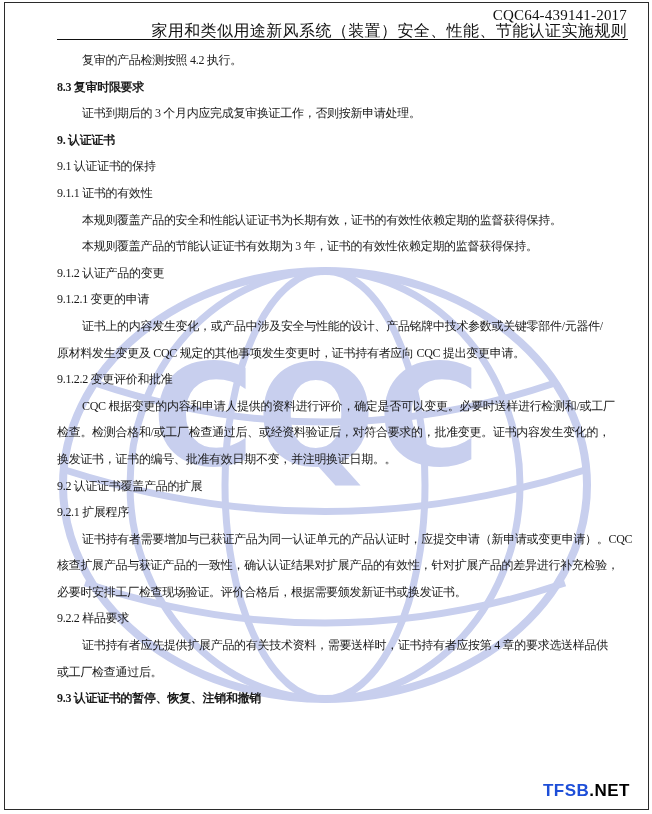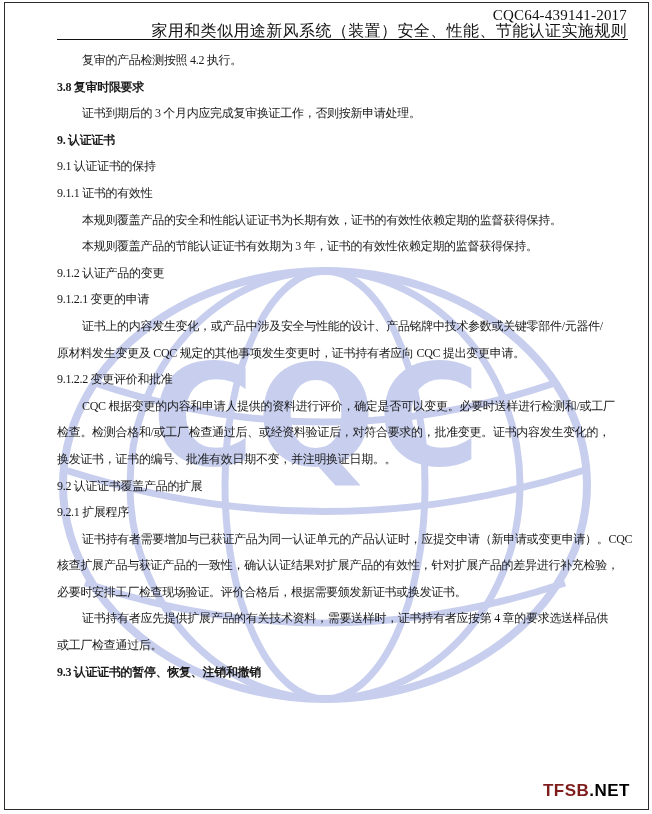--- a/index.html
+++ b/index.html
@@ -59,42 +59,43 @@
   </svg>
 
   <div class="header">
     <div class="doc-num">CQC64-439141-2017</div>
     <div class="doc-title">家用和类似用途新风系统（装置）安全、性能、节能认证实施规则</div>
   </div>
   <div class="header-rule"></div>
 
   <div class="content">
     <div class="L p">复审的产品检测按照 4.2 执行。</div>
-    <div class="L b">3.8 复审时限要求</div>
+    <div class="L b">8.3 复审时限要求</div>
     <div class="L p">证书到期后的 3 个月内应完成复审换证工作，否则按新申请处理。</div>
     <div class="L b">9. 认证证书</div>
     <div class="L">9.1 认证证书的保持</div>
     <div class="L">9.1.1 证书的有效性</div>
     <div class="L p">本规则覆盖产品的安全和性能认证证书为长期有效，证书的有效性依赖定期的监督获得保持。</div>
     <div class="L p">本规则覆盖产品的节能认证证书有效期为 3 年，证书的有效性依赖定期的监督获得保持。</div>
     <div class="L">9.1.2 认证产品的变更</div>
     <div class="L">9.1.2.1 变更的申请</div>
     <div class="L p">证书上的内容发生变化，或产品中涉及安全与性能的设计、产品铭牌中技术参数或关键零部件/元器件/</div>
     <div class="L">原材料发生变更及 CQC 规定的其他事项发生变更时，证书持有者应向 CQC 提出变更申请。</div>
     <div class="L">9.1.2.2 变更评价和批准</div>
     <div class="L p">CQC 根据变更的内容和申请人提供的资料进行评价，确定是否可以变更。必要时送样进行检测和/或工厂</div>
     <div class="L">检查。检测合格和/或工厂检查通过后、或经资料验证后，对符合要求的，批准变更。证书内容发生变化的，</div>
     <div class="L">换发证书，证书的编号、批准有效日期不变，并注明换证日期。。</div>
     <div class="L">9.2 认证证书覆盖产品的扩展</div>
     <div class="L">9.2.1 扩展程序</div>
     <div class="L p">证书持有者需要增加与已获证产品为同一认证单元的产品认证时，应提交申请（新申请或变更申请）。CQC</div>
     <div class="L">核查扩展产品与获证产品的一致性，确认认证结果对扩展产品的有效性，针对扩展产品的差异进行补充检验，</div>
     <div class="L">必要时安排工厂检查现场验证。评价合格后，根据需要颁发新证书或换发证书。</div>
+    <div class="L">9.2.2 样品要求</div>
     <div class="L p">证书持有者应先提供扩展产品的有关技术资料，需要送样时，证书持有者应按第 4 章的要求选送样品供</div>
     <div class="L">或工厂检查通过后。</div>
     <div class="L b">9.3 认证证书的暂停、恢复、注销和撤销</div>
   </div>
 
   <div class="site-logo">
-    <span id="logo-primary" style="color: #7f1d1d;">TFSB</span><span id="logo-secondary" style="color: #000000;">.NET</span>
+    <span id="logo-primary" style="color: #1d4ed8;">TFSB</span><span id="logo-secondary" style="color: #000000;">.NET</span>
   </div>
 
 </div>
 
 </body></html>

